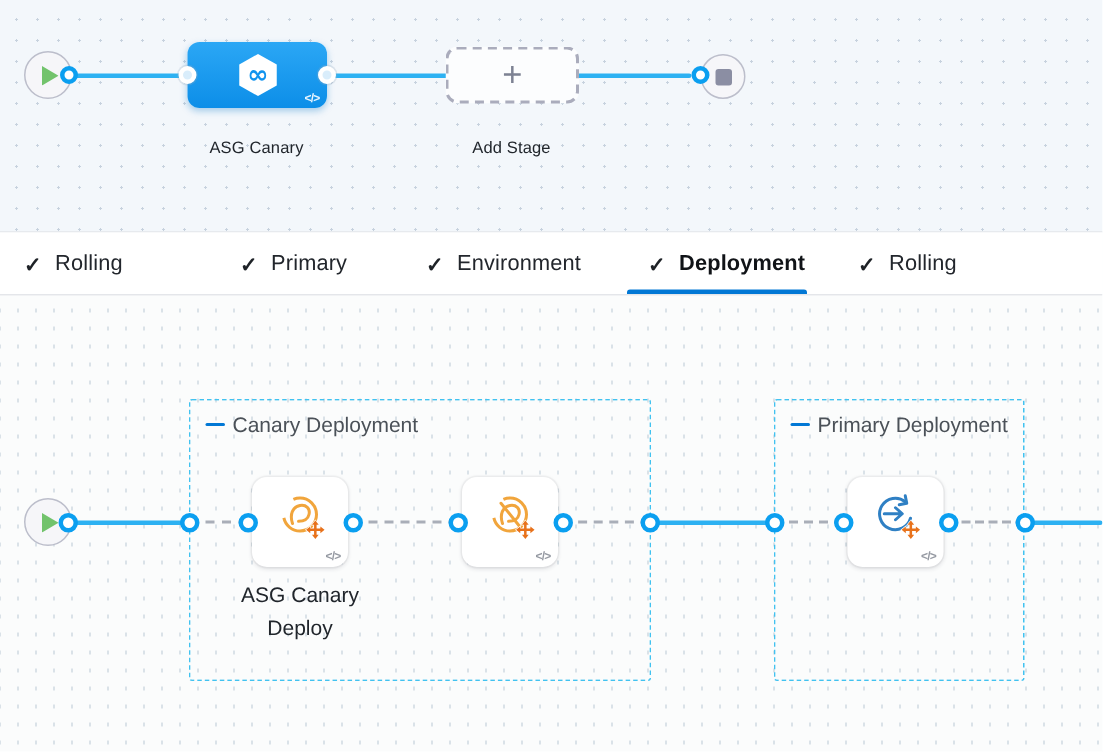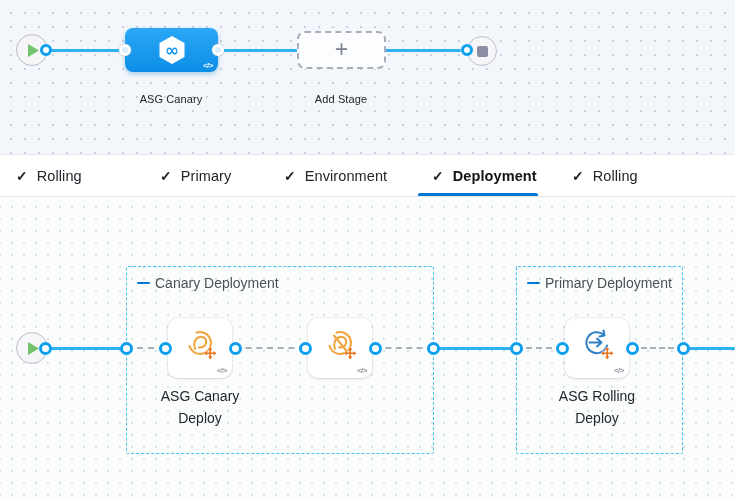--- a/index.html
+++ b/index.html
@@ -222,16 +222,15 @@
         <path d="M24.5 4.5 L25.5 9.5 L20.5 10.5" fill="none" stroke="#2f80c4" stroke-width="2" stroke-linecap="round" stroke-linejoin="round"></path>
         <path d="M10.5 16.5 H21.5 M18 12.5 l4.5 4 -4.5 4" fill="none" stroke="#2f80c4" stroke-width="2" stroke-linecap="round" stroke-linejoin="round"></path>
         <g transform="translate(21.5,20.5) scale(0.56)">
           <path d="M12 1 L16 6 H13.5 V10.5 H18 V8 L23 12 L18 16 V13.5 H13.5 V18 H16 L12 23 L8 18 H10.5 V13.5 H6 V16 L1 12 L6 8 V10.5 H10.5 V6 H8 Z" fill="#e8721b" stroke="#ffffff" stroke-width="1.6" paint-order="stroke"></path>
         </g>
       </svg>
       <span class="card-code">&lt;/&gt;</span>
     </div>
     <div class="port big" style="left:555.5px; top:144.5px;"></div>
     <div class="port big" style="left:625.5px; top:144.5px;"></div>
-    <div class="step-label" style="left:542px;">ASG Rolling Deploy</div>
 
   </div>
 </div>
 
 </body></html>

